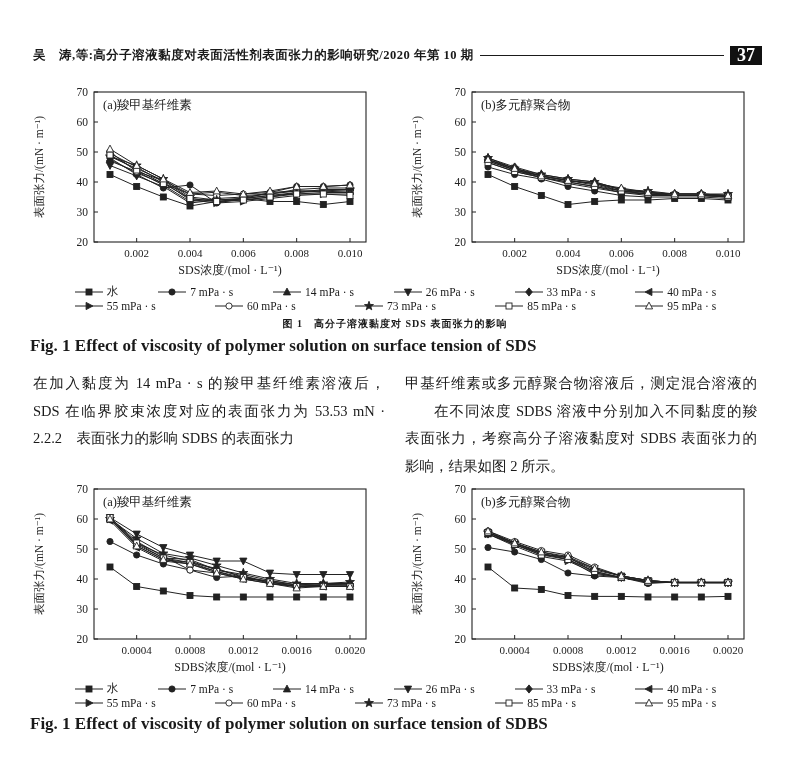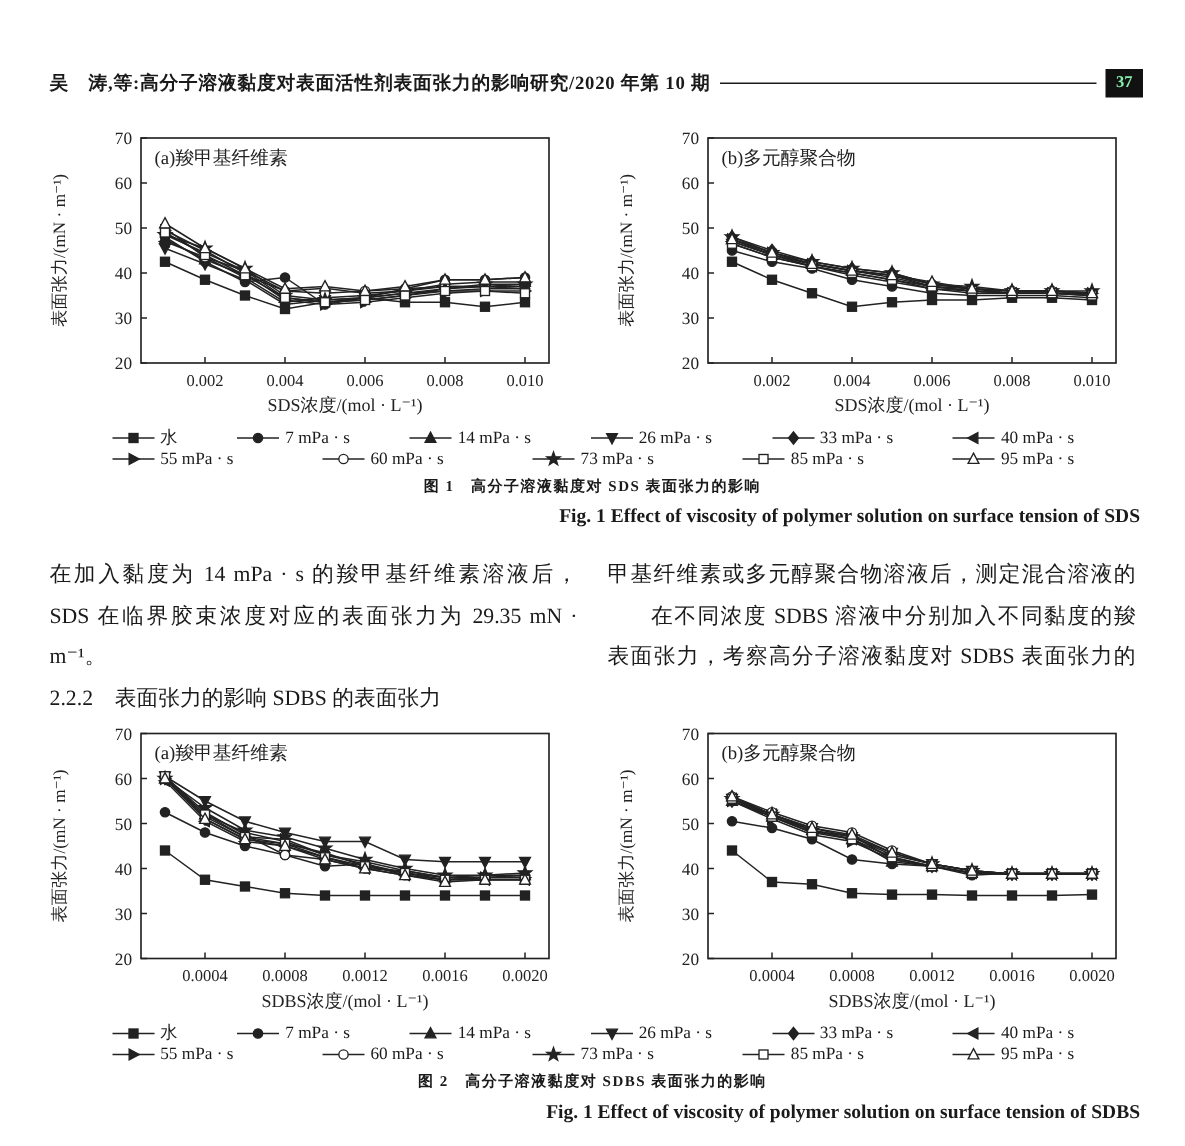--- a/index.html
+++ b/index.html
@@ -3,34 +3,34 @@
 <meta charset="utf-8">
 <style>
   html,body{margin:0;padding:0;background:#fff;}
   body{width:790px;height:764px;position:relative;overflow:hidden;
        font-family:"Liberation Serif","DejaVu Serif","DejaVu Sans",serif;color:#1a1a1a;}
   .page{position:absolute;inset:0;}
   
   .header{position:absolute;top:46px;left:33px;right:28px;display:flex;align-items:center;}
   .running-title{font-size:12.5px;font-weight:bold;letter-spacing:.5px;white-space:nowrap;}
   .header-rule{flex:1;height:1.5px;background:#1a1a1a;margin:0 6px;}
-  .page-number-box{background:#111;color:#86efac;font-weight:bold;font-size:11px;
+  .page-number-box{background:#111;color:#ffffff;font-weight:bold;font-size:18px;
        padding:1px 7px;line-height:17px;}
   
   .figure{position:absolute;left:30px;width:730px;}
   #figure1{top:86px;}
   #figure2{top:483px;}
   .charts{display:flex;justify-content:space-between;}
   .chart{width:352px;height:197px;}
   svg{overflow:visible;display:block;}
   .legend{width:88%;margin:1px auto 0;}
   .legend-row{display:flex;justify-content:space-between;margin:1px 0;}
   .legend-item{display:flex;align-items:center;gap:3px;font-size:11.5px;white-space:nowrap;}
   .cap-zh{text-align:center;font-weight:bold;font-size:10px;margin-top:5px;letter-spacing:1px;}
-  .cap-en{text-align:right;font-weight:bold;font-size:13px;margin-top:5px;}
+  .cap-en{text-align:left;font-weight:bold;font-size:17px;margin-top:5px;}
   
   .bodytext{position:absolute;top:370px;left:33px;right:33px;display:flex;gap:20px;}
   .col{width:352px;font-size:14.5px;line-height:27.5px;}
   .jline{text-align:justify;text-align-last:justify;}
   .indent{text-indent:2em;}
 </style>
 </head>
 <body>
 
 <div class="page">
@@ -477,28 +477,28 @@
           </span>
         </div>
       </div>
     <div class="cap-zh">图 1　高分子溶液黏度对 SDS 表面张力的影响</div>
     <div class="cap-en">Fig. 1  Effect of viscosity of polymer solution on surface tension of SDS</div>
   </section>
 
   <section class="bodytext">
     <div class="col">
       <div class="jline">在加入黏度为 14 mPa · s 的羧甲基纤维素溶液后，</div>
-      <div class="jline">SDS 在临界胶束浓度对应的表面张力为 29.35 mN ·</div>
-      <div>m⁻¹。</div>
+      <div class="jline">SDS 在临界胶束浓度对应的表面张力为 53.53 mN ·</div>
       <div>2.2.2　表面张力的影响 SDBS 的表面张力</div>
     </div>
     <div class="col">
       <div class="jline">甲基纤维素或多元醇聚合物溶液后，测定混合溶液的</div>
       <div class="jline indent">在不同浓度 SDBS 溶液中分别加入不同黏度的羧</div>
       <div class="jline">表面张力，考察高分子溶液黏度对 SDBS 表面张力的</div>
+      <div>影响，结果如图 2 所示。</div>
     </div>
   </section>
 
   <section class="figure" id="figure2">
     <div class="charts">
       <div class="chart">
           <svg viewBox="0 0 352 197" width="352" height="197">
             <g font-family="&quot;Liberation Serif&quot;,&quot;DejaVu Serif&quot;,&quot;DejaVu Sans&quot;,serif" fill="#222">
               <rect x="64" y="6" width="272" height="150" fill="none" stroke="#222" stroke-width="1.1"></rect>
               <line x1="106.66666666666667" y1="156" x2="106.66666666666667" y2="152" stroke="#222" stroke-width="1"></line>
@@ -924,17 +924,16 @@
           </span>
           <span class="legend-item">
             <svg viewBox="0 0 30 10" width="30" height="10">
               <line x1="1" y1="5" x2="29" y2="5" stroke="#222" stroke-width="1"></line>
               <polygon points="15,1.1 18.6,7.9 11.4,7.9" fill="#fff" stroke="#222" stroke-width="0.9"></polygon>
             </svg>
             <span>95 mPa · s</span>
           </span>
         </div>
       </div>
-    <div class="cap-zh">图 2　高分子溶液黏度对 SDBS 表面张力的影响</div>
     <div class="cap-en">Fig. 1  Effect of viscosity of polymer solution on surface tension of SDBS</div>
   </section>
 
 </div>
 
 </body></html>

